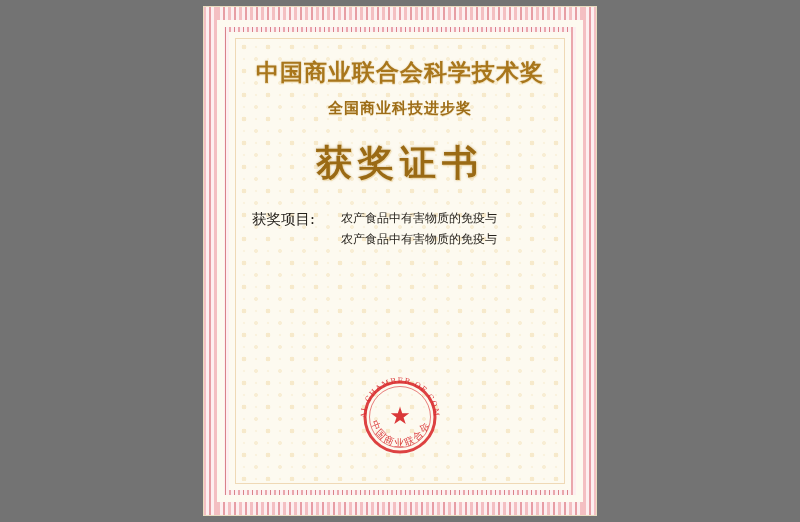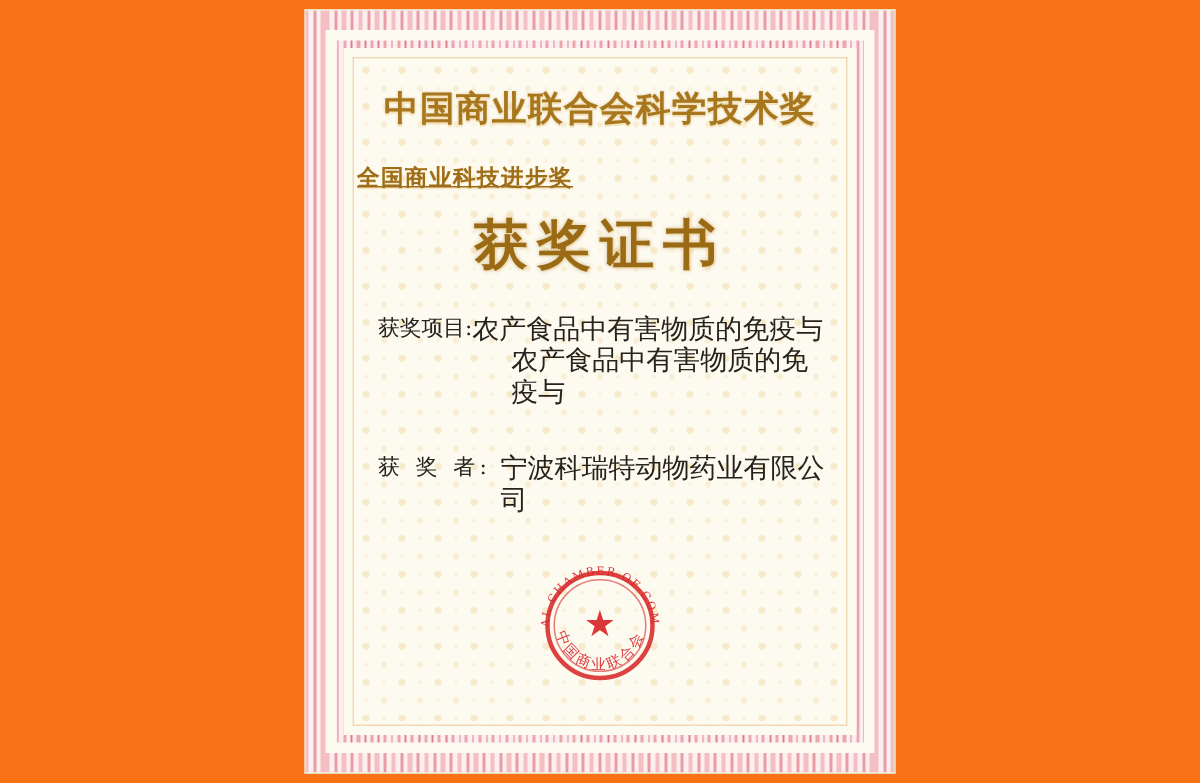--- a/index.html
+++ b/index.html
@@ -11,21 +11,21 @@
     width: 800px;
     height: 522px;
     font-family: "Liberation Serif", serif;
     overflow: hidden;
   }
 
   .stage {
     position: relative;
     width: 800px;
     height: 522px;
-    background: #f97316;
+    background: #737373;
   }
 
   
   .certificate {
     position: absolute;
     left: 203px;
     top: 6px;
     width: 394px;
     height: 510px;
     background: #fdfaf0;
@@ -133,31 +133,30 @@
     font-size: 23px;
     letter-spacing: 1px;
     font-weight: bold;
     color: #a8761c;
     text-shadow: 0 1px 0 #f3e2bb, 0 0 2px rgba(168,118,28,0.35);
     font-family: "DejaVu Serif", serif;
   }
 
   .sub-title {
     position: absolute;
-    top: 68px;
-    left: 0;
-    width: 100%;
-    text-align: left;
+    top: 58px;
+    left: 0;
+    width: 100%;
+    text-align: center;
     font-size: 15px;
     letter-spacing: 1px;
     font-weight: bold;
     color: #9d6d18;
     text-shadow: 0 1px 0 #f3e2bb;
     font-family: "DejaVu Serif", serif;
-    text-decoration: underline;
   }
 
   .main-title {
     position: absolute;
     top: 98px;
     left: 0;
     width: 100%;
     text-align: center;
     font-size: 36px;
     letter-spacing: 6px;
@@ -171,32 +170,33 @@
     position: absolute;
     top: 168px;
     left: 14px;
     right: 10px;
   }
 
   .field-row {
     display: flex;
     align-items: flex-start;
     margin-bottom: 4px;
+    text-align: right;
   }
   .field-label {
     font-size: 14.5px;
     color: #26221c;
     white-space: nowrap;
     font-family: "DejaVu Serif", serif;
     line-height: 21px;
   }
   .field-value {
-    font-size: 18px;
+    font-size: 12px;
     color: #26221c;
-    font-family: Liberation Sans, sans-serif;
+    font-family: Liberation Mono, monospace;
     line-height: 21px;
   }
   .field-value .line2 {
     display: block;
     padding-left: 26px;
   }
 
   .field-row.level { margin-top: 3px; }
   .field-row.winner { margin-top: 30px; }
   .field-row.winner .field-label { letter-spacing: 3px; }
@@ -262,24 +262,20 @@
 
         <div class="field-row project">
           <div class="field-label">获奖项目:</div>
           <div class="field-value">
             <span>农产食品中有害物质的免疫与</span>
             <span class="line2">农产食品中有害物质的免疫与</span>
           </div>
         </div>
 
 
-        <div class="field-row winner">
-          <div class="field-label">获 奖 者:</div>
-          <div class="field-value">宁波科瑞特动物药业有限公司</div>
-        </div>
 
       </div>
 
       <div class="seal">
         <svg width="92" height="92" viewBox="0 0 92 92" aria-hidden="true">
           <defs>
             <path id="arcTop" d="M 12,46 A 34,34 0 0 1 80,46" fill="none"></path>
             <path id="arcBottom" d="M 17,46 A 29,29 0 0 0 75,46" fill="none"></path>
           </defs>
           <circle cx="46" cy="46" r="35" fill="none" stroke="#d8282a" stroke-width="3" opacity="0.88"></circle>

